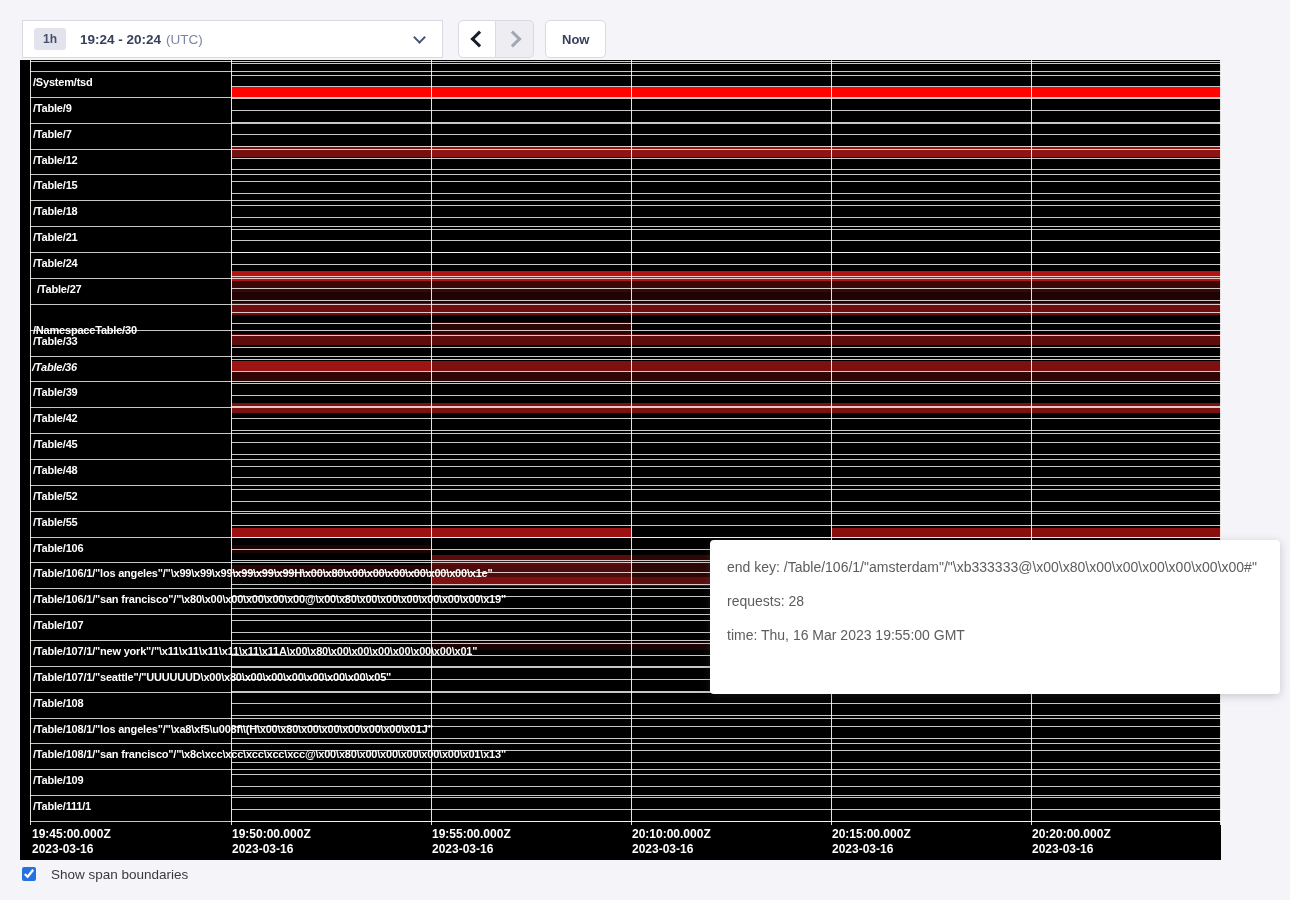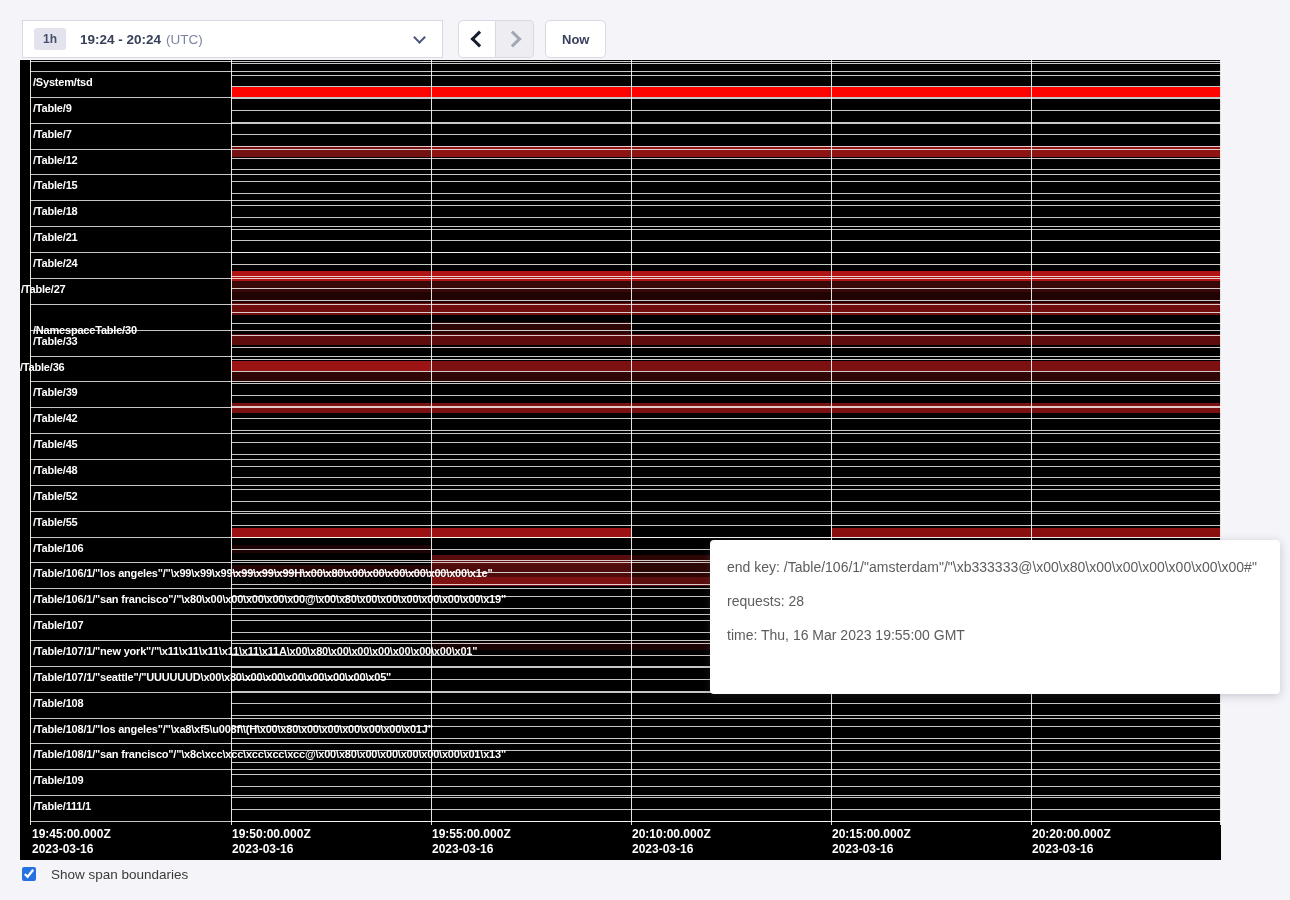--- a/index.html
+++ b/index.html
@@ -225,24 +225,24 @@
     <div class="vline" style="left: 1011px; top: 0px; height: 765px;"></div>
     <div class="vline" style="left: 1200px; top: 0px; height: 765px;"></div>
     <div class="rowlabel" style="left: 13px; top: 16px;">/System/tsd</div>
     <div class="rowlabel" style="left: 13px; top: 41.9px;">/Table/9</div>
     <div class="rowlabel" style="left: 13px; top: 67.7px;">/Table/7</div>
     <div class="rowlabel" style="left: 13px; top: 93.6px;">/Table/12</div>
     <div class="rowlabel" style="left: 13px; top: 119.4px;">/Table/15</div>
     <div class="rowlabel" style="left: 13px; top: 145.3px;">/Table/18</div>
     <div class="rowlabel" style="left: 13px; top: 171.2px; text-align: center;">/Table/21</div>
     <div class="rowlabel" style="left: 13px; top: 197px;">/Table/24</div>
-    <div class="rowlabel" style="left: 1px; top: 222.9px;">/Table/27</div>
+    <div class="rowlabel" style="left: 17px; top: 222.9px;">/Table/27</div>
     <div class="rowlabel" style="left: 13px; top: 264px;">/NamespaceTable/30</div>
     <div class="rowlabel" style="left: 13px; top: 274.6px;">/Table/33</div>
-    <div class="rowlabel" style="left: 0; top: 300.5px;">/Table/36</div>
+    <div class="rowlabel" style="left: 12px; top: 300.5px; font-style: italic;">/Table/36</div>
     <div class="rowlabel" style="left: 13px; top: 326.3px;">/Table/39</div>
     <div class="rowlabel" style="left: 13px; top: 352.2px;">/Table/42</div>
     <div class="rowlabel" style="left: 13px; top: 378px;">/Table/45</div>
     <div class="rowlabel" style="left: 13px; top: 403.9px;">/Table/48</div>
     <div class="rowlabel" style="left: 13px; top: 429.8px;">/Table/52</div>
     <div class="rowlabel" style="left: 13px; top: 455.6px;">/Table/55</div>
     <div class="rowlabel" style="left: 13px; top: 481.5px;">/Table/106</div>
     <div class="rowlabel" style="left: 13px; top: 507.3px;">/Table/106/1/"los angeles"/"\x99\x99\x99\x99\x99\x99H\x00\x80\x00\x00\x00\x00\x00\x00\x1e"</div>
     <div class="rowlabel" style="left: 13px; top: 533.2px;">/Table/106/1/"san francisco"/"\x80\x00\x00\x00\x00\x00@\x00\x80\x00\x00\x00\x00\x00\x00\x19"</div>
     <div class="rowlabel" style="left: 13px; top: 559.1px;">/Table/107</div>

